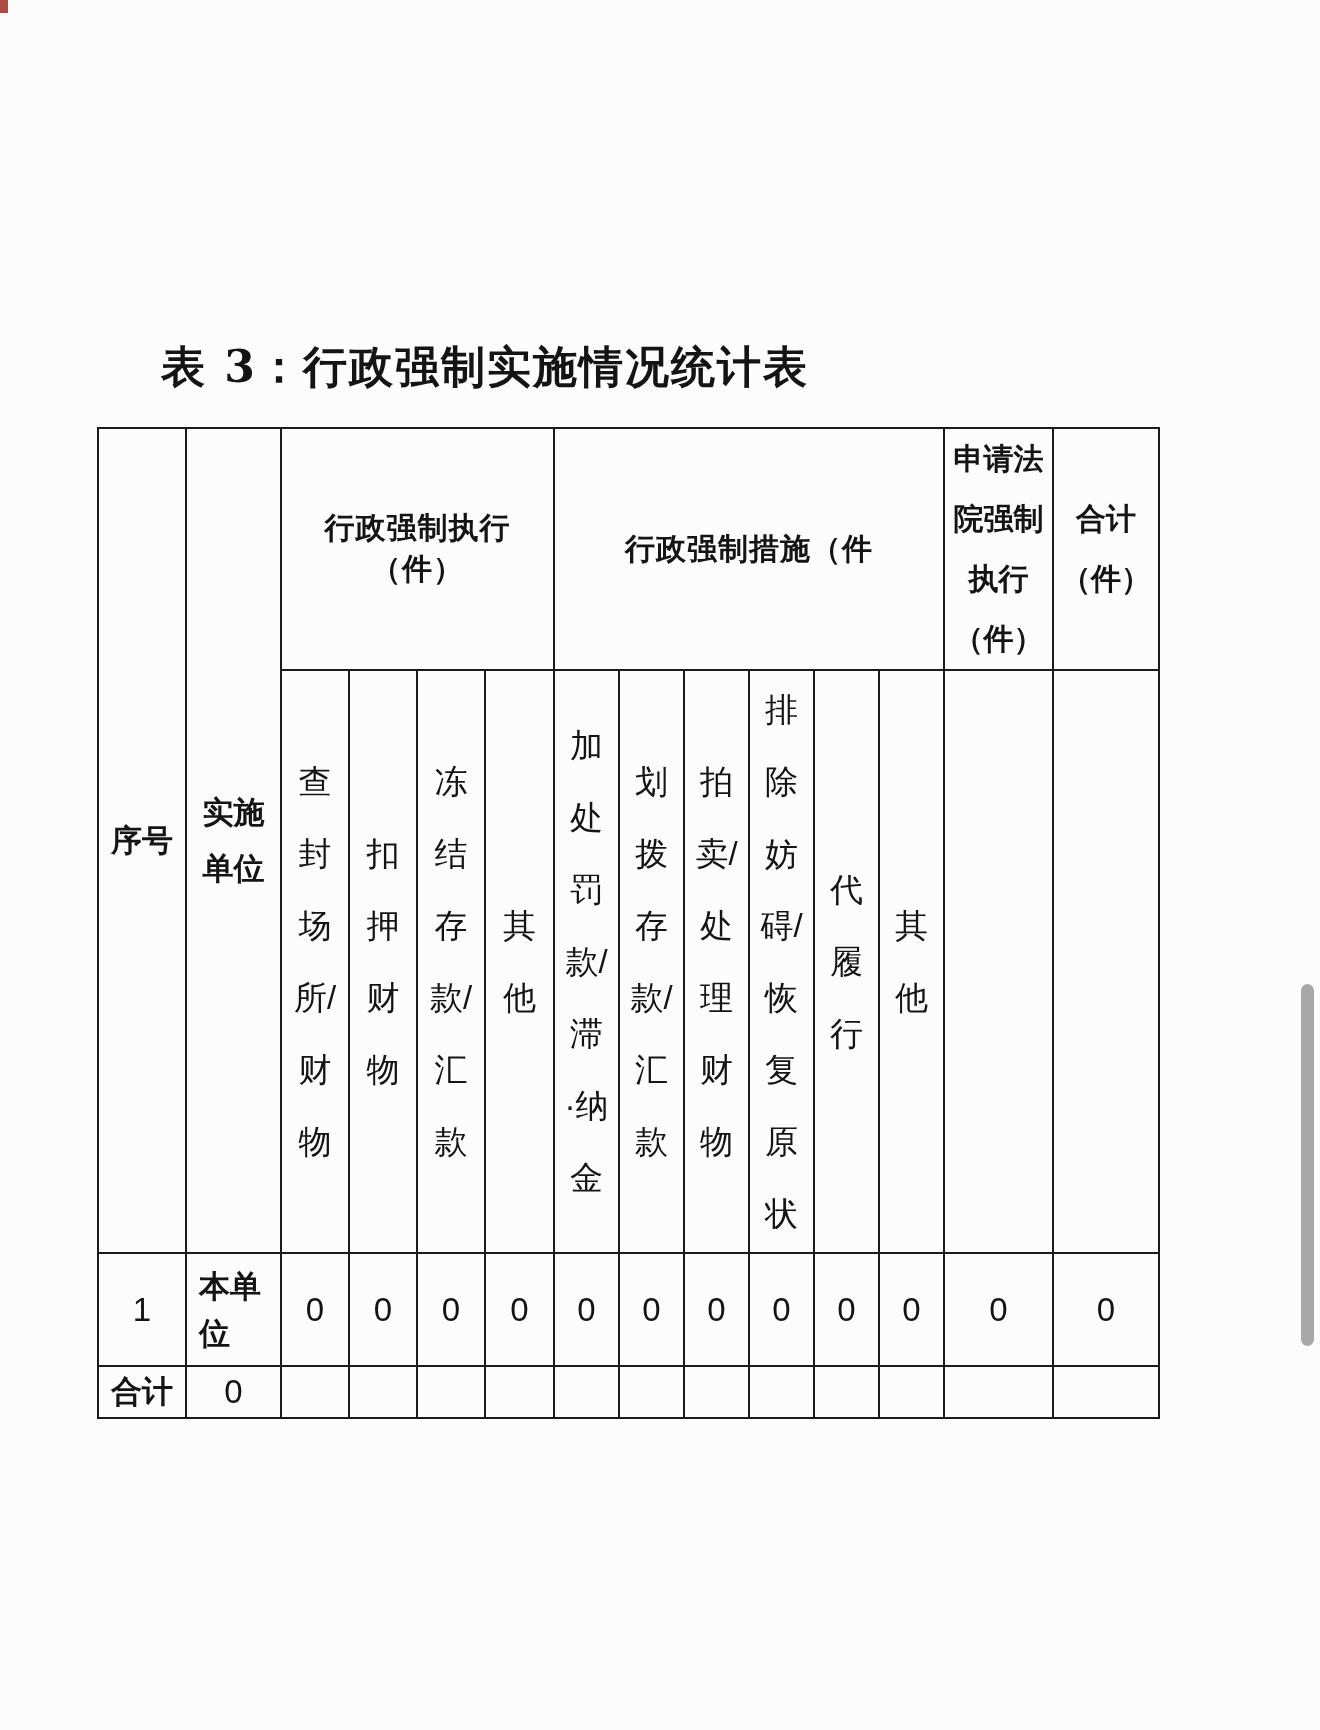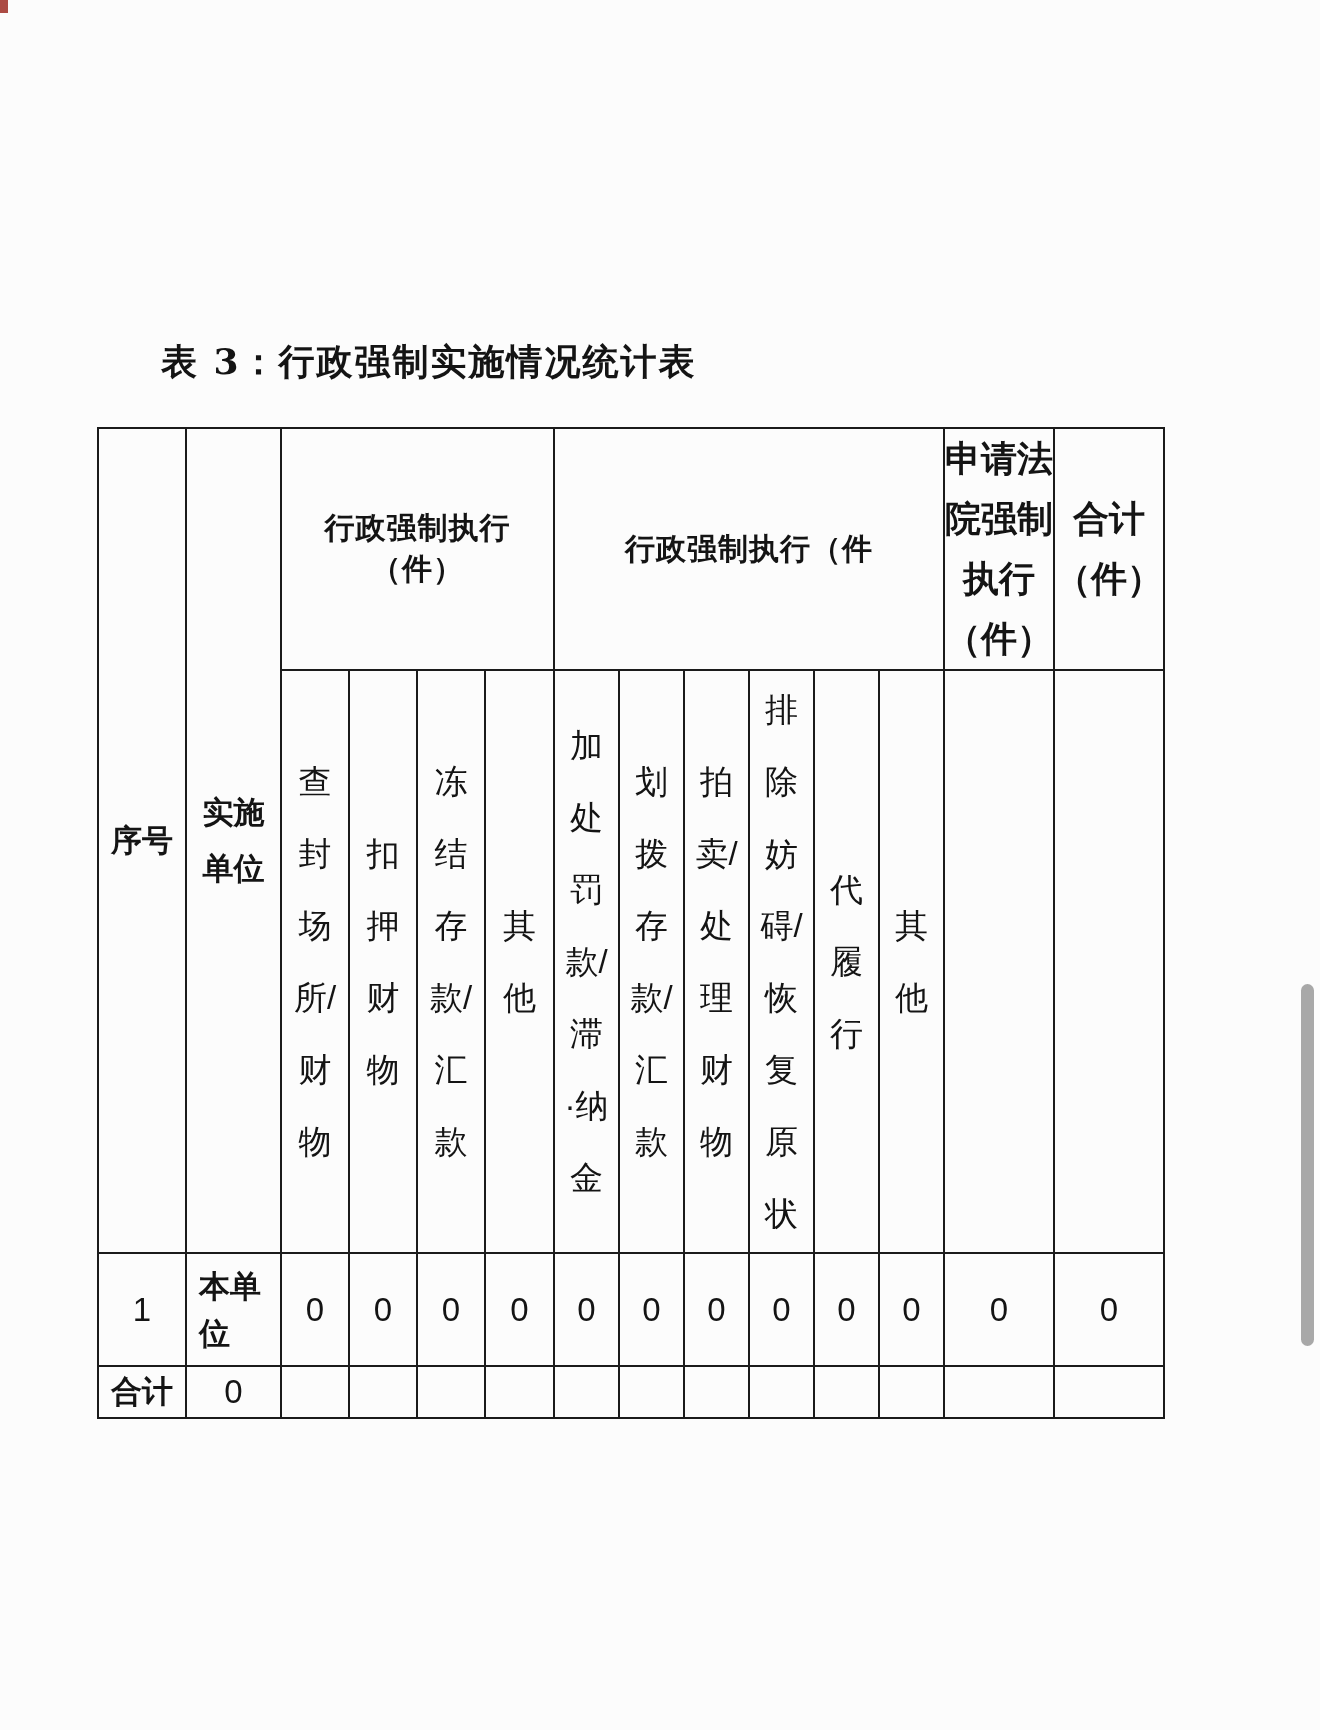--- a/index.html
+++ b/index.html
@@ -11,21 +11,21 @@
     color:#141414;
     overflow:hidden;
   }
   .corner-artifact{
     position:absolute;left:0;top:0;width:8px;height:13px;
     background:#9d2b23;opacity:.85;
   }
   .page-title{
     position:absolute;left:161px;top:338px;
     font-family:"DejaVu Serif","Liberation Serif",serif;
-    font-size:36px;font-weight:600;letter-spacing:2px;
+    font-size:44px;font-weight:600;letter-spacing:2px;
     white-space:nowrap;
   }
   table.stat{
     position:absolute;left:97px;top:427px;
     border-collapse:collapse;table-layout:fixed;
     background:transparent;
   }
   table.stat td{
     border:2.5px solid #1b1b1b;
     padding:0;
@@ -35,21 +35,21 @@
   tr.r-group{height:239px;}
   tr.r-sub{height:583px;}
   tr.r-data{height:113px;}
   tr.r-foot{height:52px;}
   .corner-h{
     font-size:31px;font-weight:600;
     white-space:pre-line;line-height:56px;
   }
   .group-h{font-size:30px;font-weight:600;letter-spacing:1px;}
   .tall-h{
-    font-size:36px;font-weight:600;
+    font-size:30px;font-weight:600;
     white-space:pre-line;line-height:60px;margin-left:48px;
   }
   .vhead{
     font-size:33px;font-weight:500;
     white-space:pre-line;line-height:72px;
   }
   .cell-num{font-size:33px;}
   .unit-cell{
     text-align:left !important;
     padding-left:12px !important;
@@ -89,21 +89,21 @@
     <col style="width:109px">
       <col style="width:106px">
   </colgroup>
 
   <tbody>
       <tr class="r-group">
     <td rowspan="2" class="corner-h">序号</td>
     <td rowspan="2" class="corner-h">实施
 单位</td>
     <td colspan="4" class="group-h">行政强制执行（件）</td>
-    <td colspan="6" class="group-h">行政强制执行（件</td>
+    <td colspan="6" class="group-h">行政强制措施（件</td>
     <td class="tall-h">申请法
 院强制
 执行
 （件）</td>
     <td class="tall-h">合计
 （件）</td>
   </tr>
 
   <tr class="r-sub">
     <td class="vhead">查

